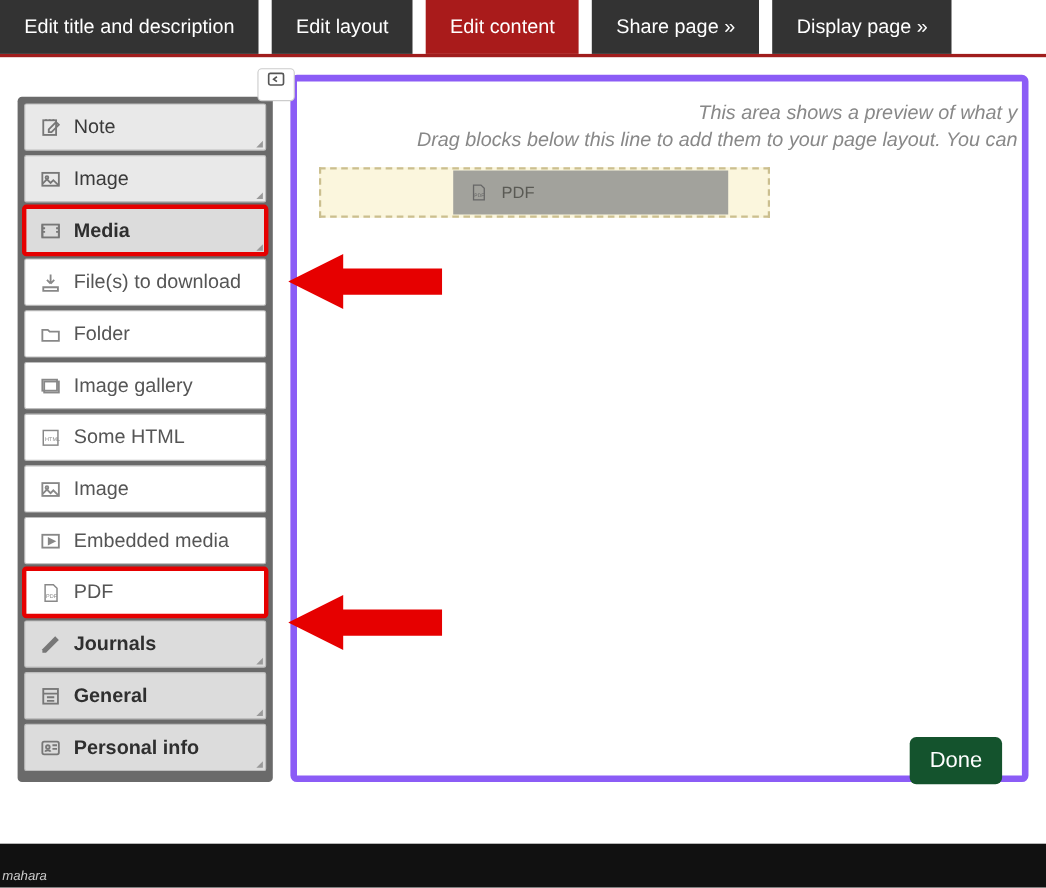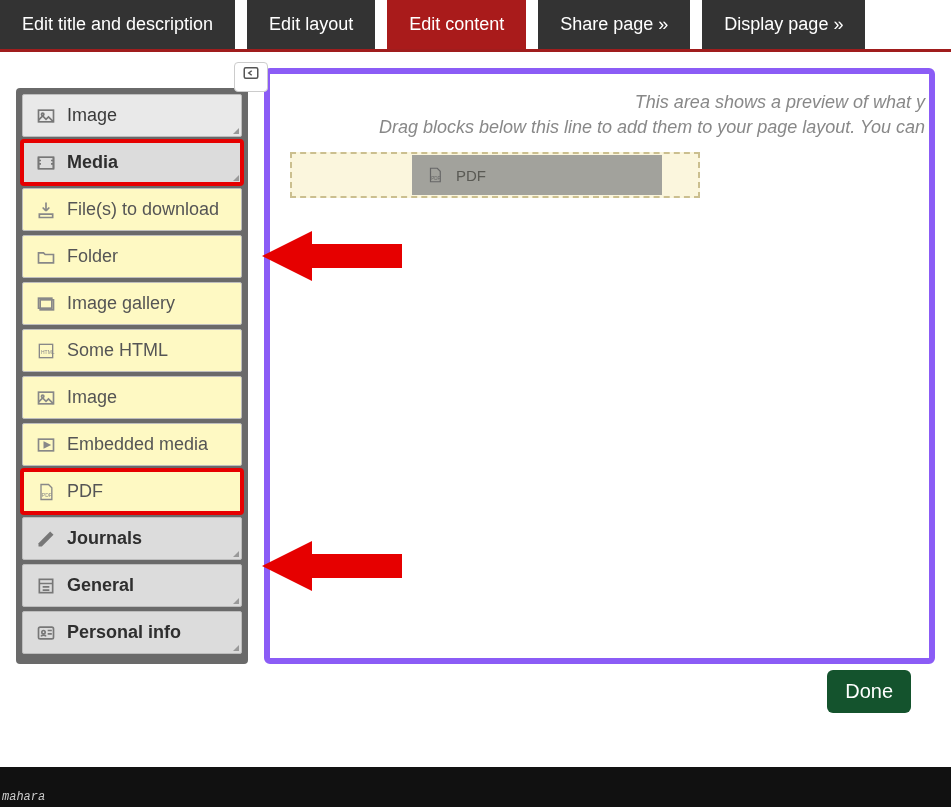--- a/index.html
+++ b/index.html
@@ -80,21 +80,21 @@
     font-size: 18px;
     cursor: pointer;
     position: relative;
   }
   .block-item.header {
     background: #dcdcdc;
     font-weight: 700;
     color: #2f2f2f;
   }
   .block-item.sub {
-    background: #fef9c3;
+    background: #ffffff;
     font-weight: 400;
     color: #555;
   }
   .block-item.sub .icon { color: #888; }
 
   .block-item.highlighted {
     outline: 4px solid #e60000;
     outline-offset: -2px;
   }
 
@@ -181,21 +181,20 @@
   }
   .arrow svg { width: 100%; height: 100%; }
 
   .footer {
     position: absolute;
     bottom: 0;
     left: 0;
     right: 0;
     height: 40px;
     background: #111;
-    font-family: Liberation Mono, monospace;
   }
   .footer-brand {
     position: absolute;
     left: 2px;
     bottom: 2px;
     height: 20px;
   }
 </style>
 </head>
 <body>
@@ -211,20 +210,29 @@
 <div class="workspace">
   <div class="sidebar-wrap">
     <div class="collapse-btn">
       <svg viewBox="0 0 24 24" width="18" height="18" fill="none" stroke="#555" stroke-width="2">
           <rect x="3" y="5" width="18" height="14" rx="2"></rect>
           <path d="M13 9l-4 3 4 3"></path>
         </svg>
     </div>
     <div class="sidebar">
 
+      <div class="block-item expand-corner">
+        <span class="icon">
+          <svg viewBox="0 0 24 24" width="20" height="20" fill="none" stroke="currentColor" stroke-width="2">
+              <rect x="4" y="4" width="14" height="16"></rect>
+              <path d="M7 4v-1M11 4v-1M15 4v-1M18 6l3 3-8 8H10v-3z"></path>
+            </svg>
+        </span>
+        <span>Note</span>
+      </div>
 
       <div class="block-item expand-corner">
         <span class="icon">
           <svg viewBox="0 0 24 24" width="20" height="20" fill="none" stroke="currentColor" stroke-width="2">
               <rect x="3" y="5" width="18" height="14"></rect>
               <circle cx="8" cy="10" r="1.5"></circle>
               <path d="M3 17l5-5 4 4 3-3 6 6"></path>
             </svg>
         </span>
         <span>Image</span>

